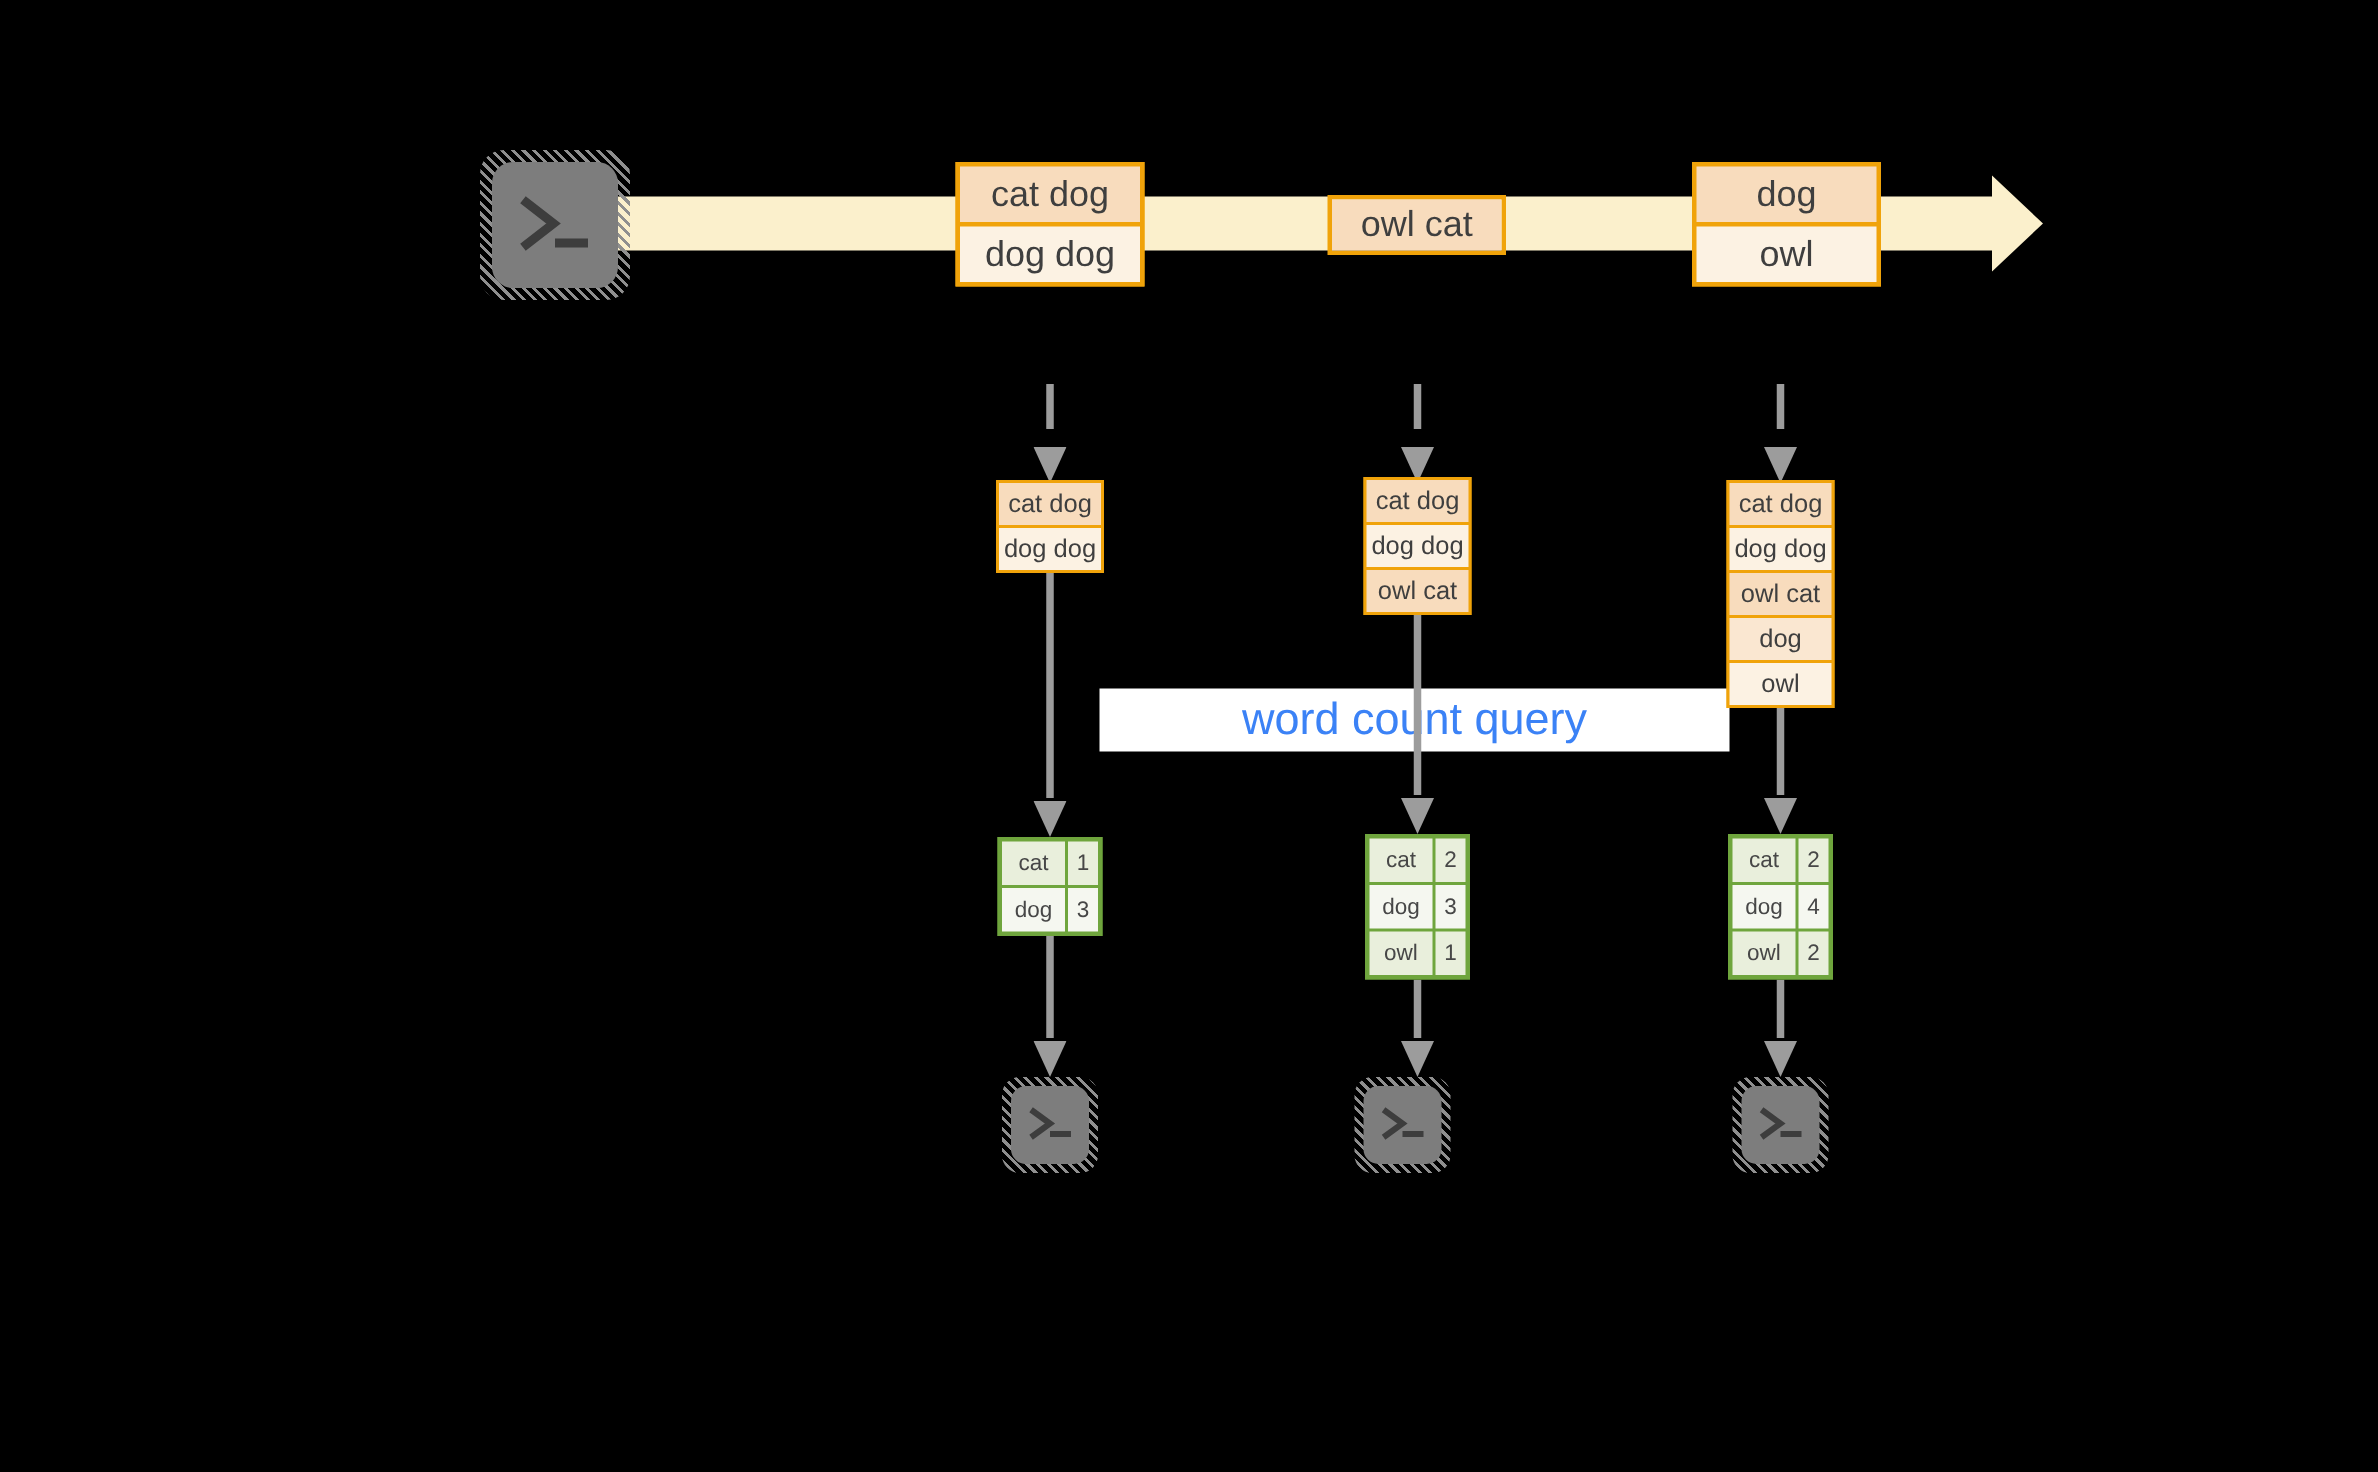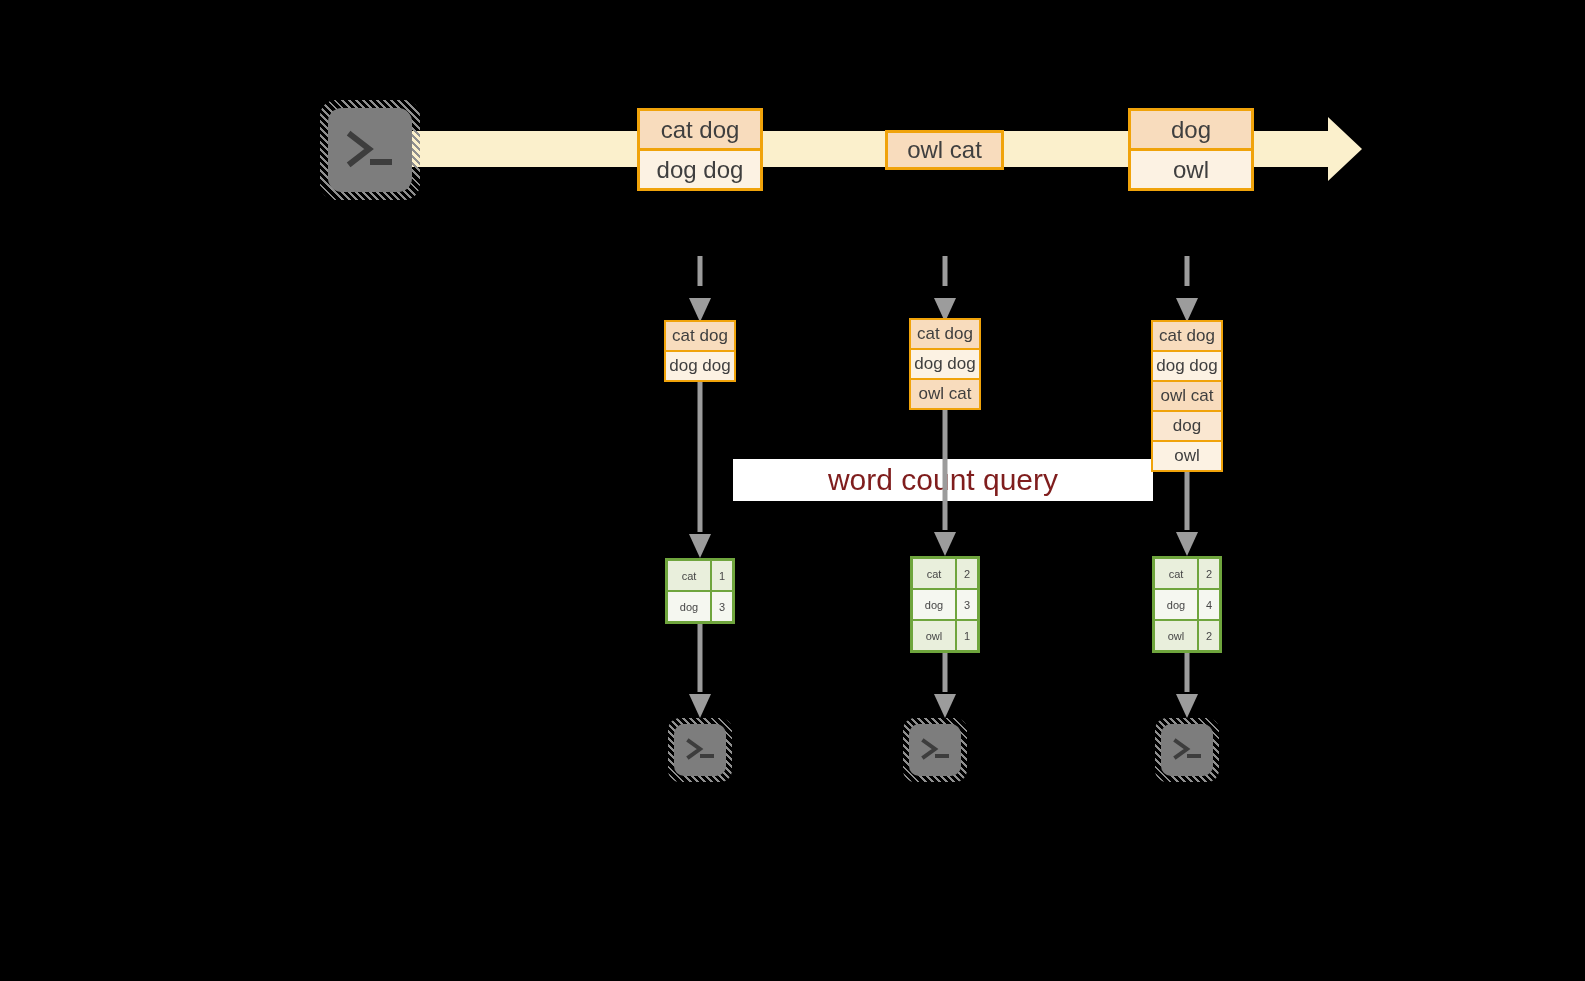--- a/index.html
+++ b/index.html
@@ -32,30 +32,30 @@
   
   .obox{position:absolute;display:flex;flex-direction:column;background:var(--orange);border:3px solid var(--orange);gap:3px;}
   .orow{display:flex;align-items:center;justify-content:center;color:#3f3f3f;}
   .t-lg{height:37px;font-size:24px;}
   .t-md{height:34px;font-size:24px;}
   .t-sm{height:28px;font-size:17px;}
   .stack{border-width:2px;gap:2px;}
   .peach{background:var(--peach);} .cream{background:var(--cream);} .mid{background:var(--mid);}
   
   .gtable{position:absolute;display:grid;grid-template-columns:42px auto;gap:2px;background:var(--green);border:3px solid var(--green);width:64px;}
-  .gcell{display:flex;align-items:center;justify-content:center;font-size:11px;color:#474747;height:29px;}
+  .gcell{display:flex;align-items:center;justify-content:center;font-size:15px;color:#474747;height:29px;}
   .g-light{background:var(--glight);} .g-white{background:var(--gwhite);}
   
   .arrow{position:absolute;}
   .ln{stroke:var(--agray);stroke-width:5;fill:none;}
   .lnd{stroke-dasharray:30 14;}
   .hd{fill:var(--agray);}
   
   .banner{position:absolute;left:693px;top:459px;width:420px;height:42px;background:#ffffff;
-    display:flex;align-items:center;justify-content:center;font-size:30px;color:#7f1d1d;}
+    display:flex;align-items:center;justify-content:center;font-size:30px;color:#3b82f6;}
   .glyph{stroke:#3d3d3d;stroke-width:6;fill:none;stroke-linecap:square;}
   .glyph-sm{stroke:#3d3d3d;stroke-width:4;fill:none;stroke-linecap:square;}
 </style>
 </head>
 <body>
 
 <div class="canvas">
 
   <div class="band"></div>
   <div class="band-head"></div>

